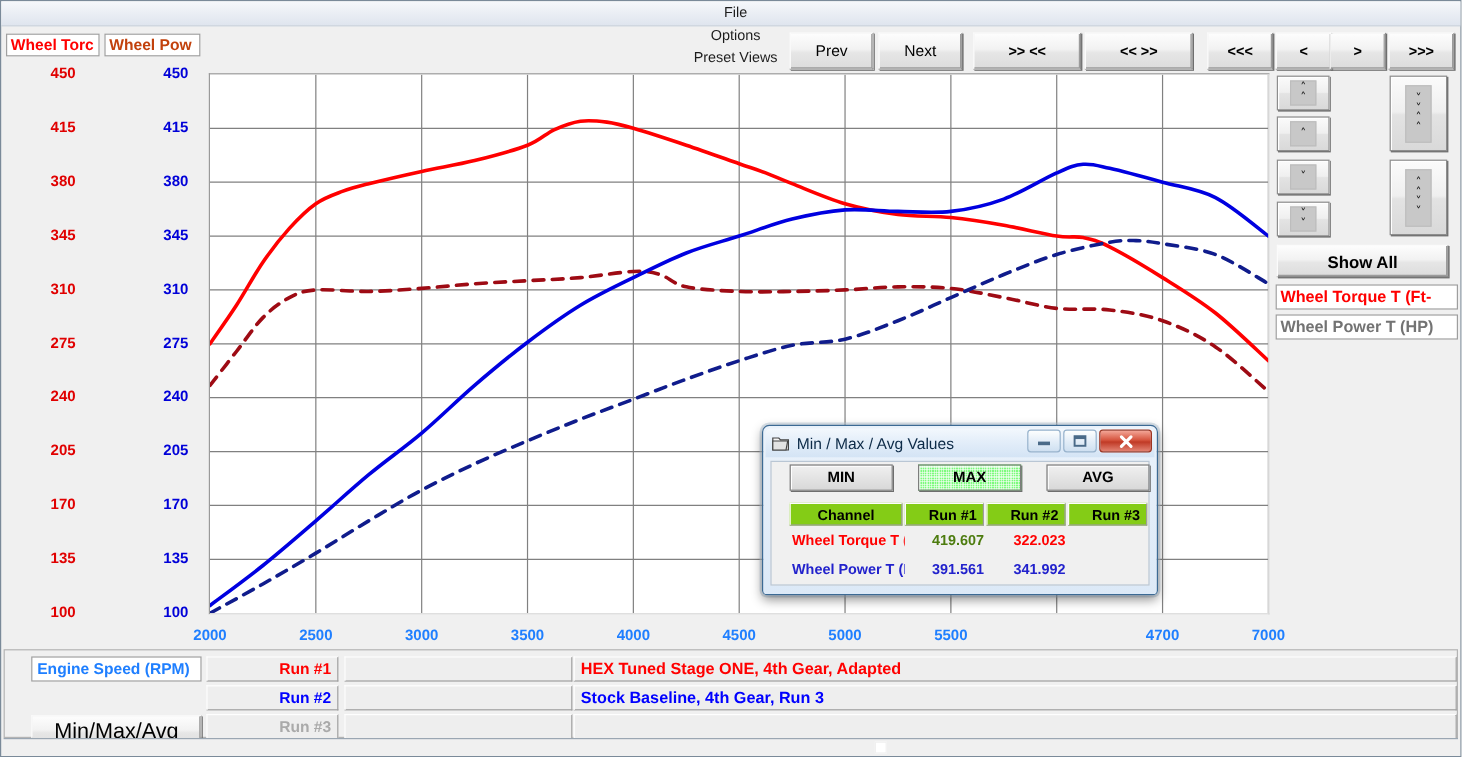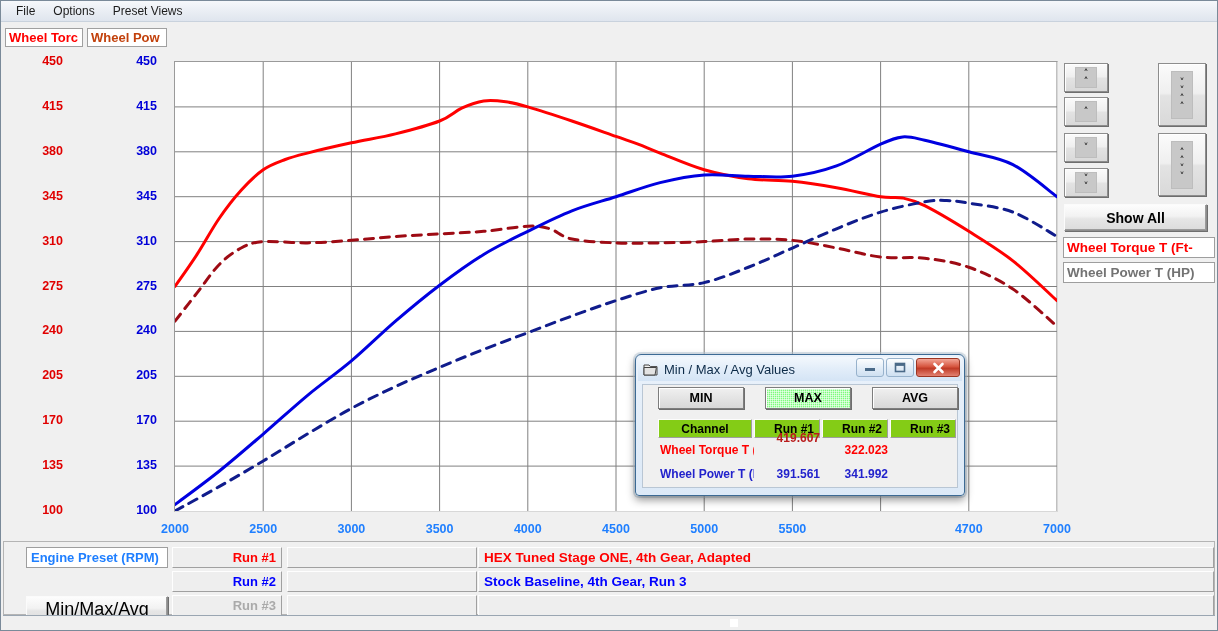--- a/index.html
+++ b/index.html
@@ -16,21 +16,21 @@
     background: #f0f0f0;
     border: 1px solid #7a8a99;
     overflow: hidden;
   }
 
   
   #menubar {
     position: absolute; left: 0; top: 0; width: 1218px; height: 21px;
     background: linear-gradient(to bottom, #f6f8fb 0%, #eaeef4 50%, #dfe5ee 100%);
     border-bottom: 1px solid #c9d2dd;
-    display: flex; align-items: center; padding-left: 6px;
+    display: flex; align-items: center; padding-left: 6px; flex-direction: column;
   }
   .menu-item {
     font-size: 12px; color: #1c1c1c; padding: 2px 9px 3px 9px;
     white-space: nowrap; cursor: default;
   }
 
   
   .btn {
     background: linear-gradient(to bottom,#fdfdfd 0%, #f2f2f2 45%, #e6e6e6 55%, #dcdcdc 100%);
     border: 1px solid #8d8d8d;
@@ -194,20 +194,30 @@
 
   <div id="menubar">
     <div class="menu-item">File</div>
     <div class="menu-item">Options</div>
     <div class="menu-item">Preset Views</div>
   </div>
 
   <div class="axis-title-box" style="left:4px;width:78px;color:#ff0000;">Wheel Torc</div>
   <div class="axis-title-box" style="left:86px;width:80px;color:#c2410c;">Wheel Pow</div>
 
+  <div id="toolbar">
+    <div class="btn" style="left:657px;width:70px;">Prev</div>
+    <div class="btn" style="left:731px;width:70px;">Next</div>
+    <div class="btn" style="left:810px;width:90px;font-weight:bold;font-size:12px;">&gt;&gt; &lt;&lt;</div>
+    <div class="btn" style="left:903px;width:90px;font-weight:bold;font-size:12px;">&lt;&lt; &gt;&gt;</div>
+    <div class="btn" style="left:1005px;width:55px;font-weight:bold;font-size:12px;">&lt;&lt;&lt;</div>
+    <div class="btn" style="left:1062px;width:47px;font-weight:bold;font-size:12px;">&lt;</div>
+    <div class="btn" style="left:1107px;width:47px;font-weight:bold;font-size:12px;">&gt;</div>
+    <div class="btn" style="left:1156px;width:55px;font-weight:bold;font-size:12px;">&gt;&gt;&gt;</div>
+  </div>
 
   <div id="yticks">
       <div class="ytick red" style="top: 503px;">100</div>
       <div class="ytick blue" style="top: 503px;">100</div>
       <div class="ytick red" style="top: 458.1px;">135</div>
       <div class="ytick blue" style="top: 458.1px;">135</div>
       <div class="ytick red" style="top: 413.2px;">170</div>
       <div class="ytick blue" style="top: 413.2px;">170</div>
       <div class="ytick red" style="top: 368.3px;">205</div>
       <div class="ytick blue" style="top: 368.3px;">205</div>
@@ -313,21 +323,21 @@
         </div>
     </div>
 
     <div class="btn" style="position:absolute;left:1063px;top:203px;width:143px;height:27px;font-weight:bold;font-size:14px;">Show All</div>
 
     <div class="legend-box" style="top:236px;color:#ff0000;">Wheel Torque T (Ft-</div>
     <div class="legend-box" style="top:261px;color:#737373;">Wheel Power T (HP)</div>
   </div>
 
   <div id="bottom">
-    <div style="position:absolute;left:22px;top:5px;width:142px;height:21px;background:#fff;border:1px solid #9e9e9e;display:flex;align-items:center;padding-left:4px;font-size:13px;font-weight:bold;color:#1f7fff;white-space:nowrap;">Engine Preset (RPM)</div>
+    <div style="position:absolute;left:22px;top:5px;width:142px;height:21px;background:#fff;border:1px solid #9e9e9e;display:flex;align-items:center;padding-left:4px;font-size:13px;font-weight:bold;color:#1f7fff;white-space:nowrap;">Engine Speed (RPM)</div>
 
     <div class="btn" style="position:absolute;left:22px;top:54px;width:142px;height:27px;font-size:18px;">Min/Max/Avg</div>
 
     <div class="run-label" style="top:5px;color:#ff0000;">Run #1</div>
     <div class="run-value" style="top:5px;"></div>
     <div class="run-desc" style="top:5px;color:#ff0000;">HEX Tuned Stage ONE, 4th Gear, Adapted</div>
 
     <div class="run-label" style="top:29px;color:#0000ff;">Run #2</div>
     <div class="run-value" style="top:29px;"></div>
     <div class="run-desc" style="top:29px;color:#0000ff;">Stock Baseline, 4th Gear, Run 3</div>
@@ -370,21 +380,21 @@
       <div class="mma-tab" style="left:22px;">MIN</div>
       <div class="mma-tab active" style="left:129px;">MAX</div>
       <div class="mma-tab" style="left:236px;">AVG</div>
 
       <div class="mma-hdr" style="left:22px;width:94px;justify-content:center;">Channel</div>
       <div class="mma-hdr" style="left:118px;width:66px;justify-content:flex-end;padding-right:5px;">Run #1</div>
       <div class="mma-hdr" style="left:186px;width:66px;justify-content:flex-end;padding-right:5px;">Run #2</div>
       <div class="mma-hdr" style="left:254px;width:66px;justify-content:flex-end;padding-right:5px;">Run #3</div>
 
       <div class="mma-cell" style="left:24px;top:88px;width:94px;color:#ff0000;overflow:hidden;">Wheel Torque T (Ft</div>
-      <div class="mma-cell" style="left:118px;top:76px;width:66px;text-align:right;color:#b91c1c;">419.607</div>
+      <div class="mma-cell" style="left:118px;top:88px;width:66px;text-align:right;color:#4d7c0f;">419.607</div>
       <div class="mma-cell" style="left:186px;top:88px;width:66px;text-align:right;color:#ff0000;">322.023</div>
       <div class="mma-cell" style="left:254px;top:88px;width:66px;text-align:right;color:#ff0000;"></div>
 
       <div class="mma-cell" style="left:24px;top:112px;width:94px;color:#2222cc;overflow:hidden;">Wheel Power T (HF</div>
       <div class="mma-cell" style="left:118px;top:112px;width:66px;text-align:right;color:#2222cc;">391.561</div>
       <div class="mma-cell" style="left:186px;top:112px;width:66px;text-align:right;color:#2222cc;">341.992</div>
       <div class="mma-cell" style="left:254px;top:112px;width:66px;text-align:right;color:#2222cc;"></div>
     </div>
   </div>
 

